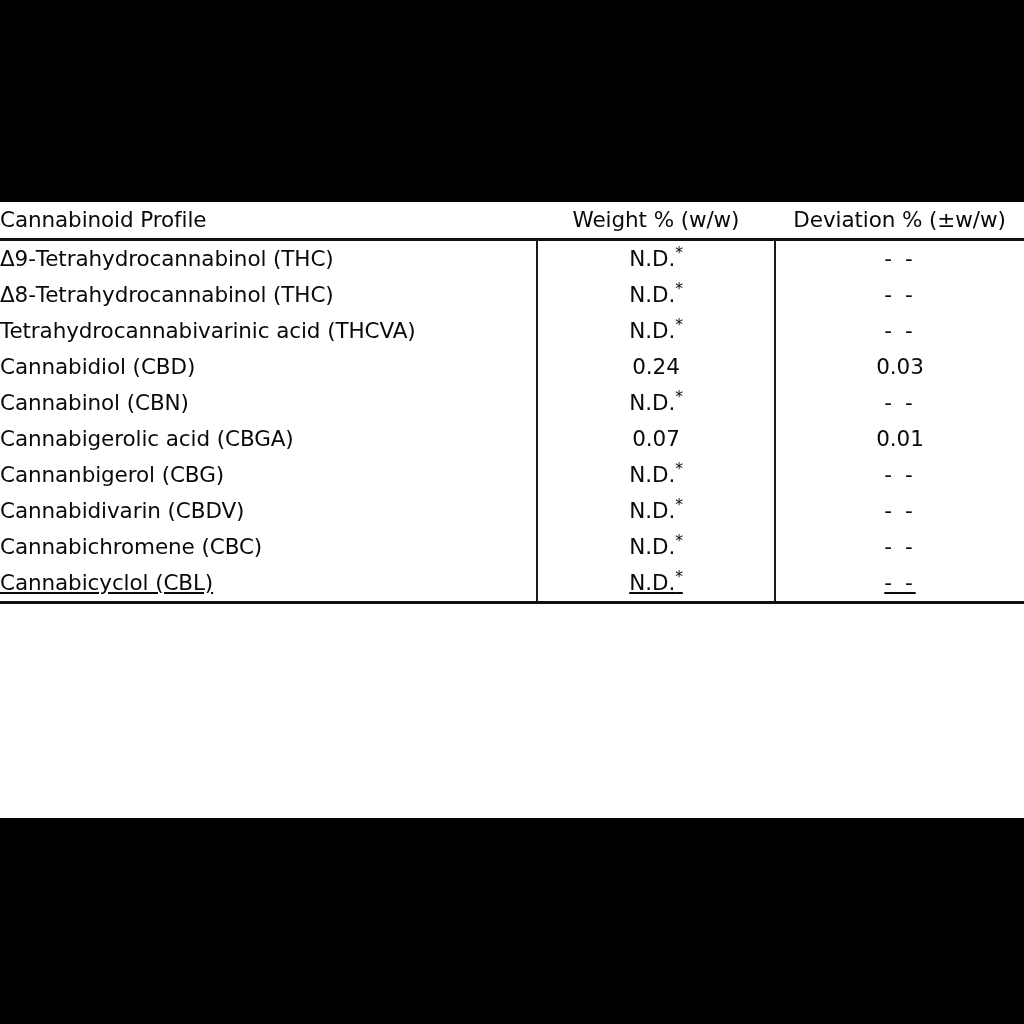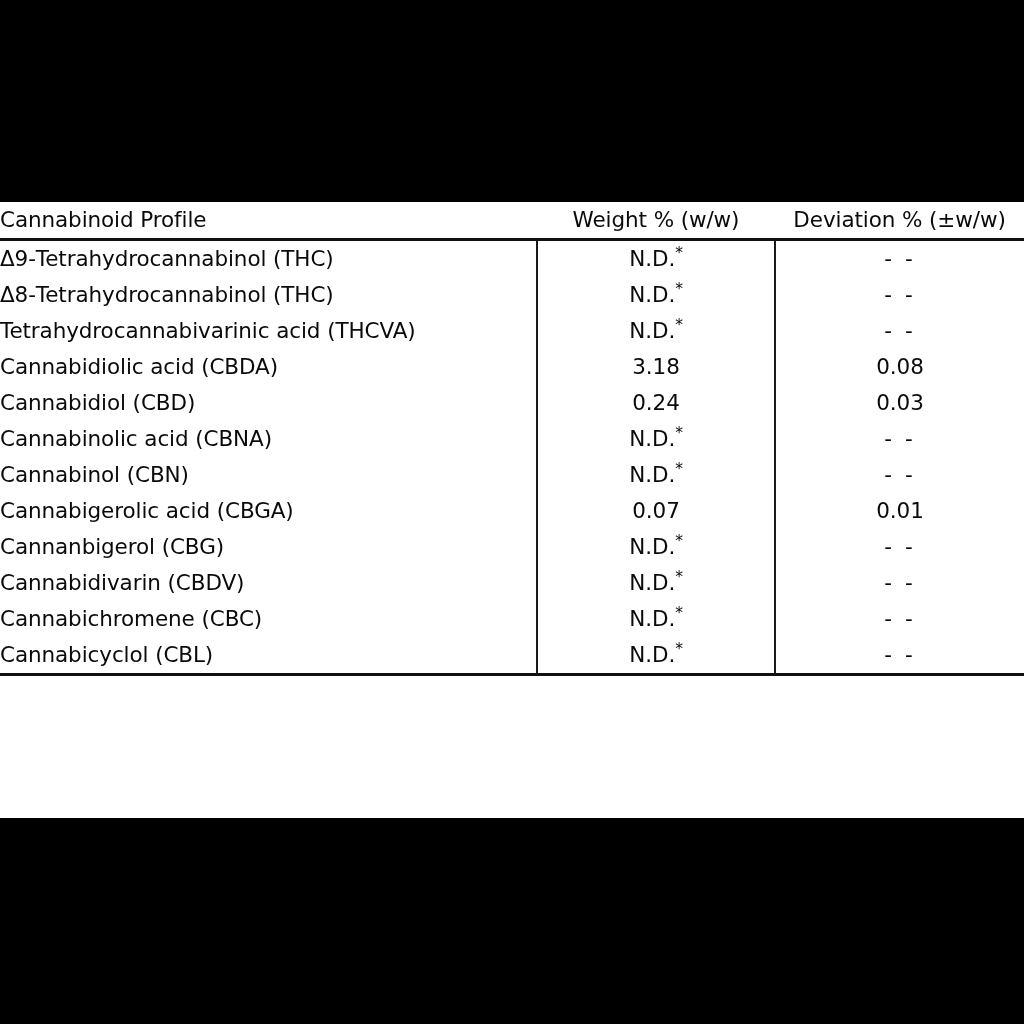--- a/index.html
+++ b/index.html
@@ -74,20 +74,21 @@
   }
 
   
   tbody td.wt-col {
     border-left: 2.5px solid #1a1a1a;
     border-right: 2.5px solid #1a1a1a;
   }
 
   tbody tr:last-child td {
     border-bottom: 3px solid #111111;
+    text-decoration: underline;
   }
 
   .nd-star {
     font-size: 0.72em;
     vertical-align: super;
     line-height: 0;
   }
 
   .dashes {
     letter-spacing: 3px;
@@ -124,33 +125,23 @@
             <td class="name-col">Δ8-Tetrahydrocannabinol (THC)</td>
             <td class="val-col wt-col"><span>N.D.</span><span class="nd-star">*</span></td>
             <td class="val-col dev-col"><span class="dashes">- -</span></td>
           </tr>
           <tr>
             <td class="name-col">Tetrahydrocannabivarinic acid (THCVA)</td>
             <td class="val-col wt-col"><span>N.D.</span><span class="nd-star">*</span></td>
             <td class="val-col dev-col"><span class="dashes">- -</span></td>
           </tr>
           <tr>
-            <td class="name-col">Cannabidiolic acid (CBDA)</td>
-            <td class="val-col wt-col">3.18</td>
-            <td class="val-col dev-col">0.08</td>
-          </tr>
-          <tr>
             <td class="name-col">Cannabidiol (CBD)</td>
             <td class="val-col wt-col">0.24</td>
             <td class="val-col dev-col">0.03</td>
-          </tr>
-          <tr>
-            <td class="name-col">Cannabinolic acid (CBNA)</td>
-            <td class="val-col wt-col"><span>N.D.</span><span class="nd-star">*</span></td>
-            <td class="val-col dev-col"><span class="dashes">- -</span></td>
           </tr>
           <tr>
             <td class="name-col">Cannabinol (CBN)</td>
             <td class="val-col wt-col"><span>N.D.</span><span class="nd-star">*</span></td>
             <td class="val-col dev-col"><span class="dashes">- -</span></td>
           </tr>
           <tr>
             <td class="name-col">Cannabigerolic acid (CBGA)</td>
             <td class="val-col wt-col">0.07</td>
             <td class="val-col dev-col">0.01</td>

